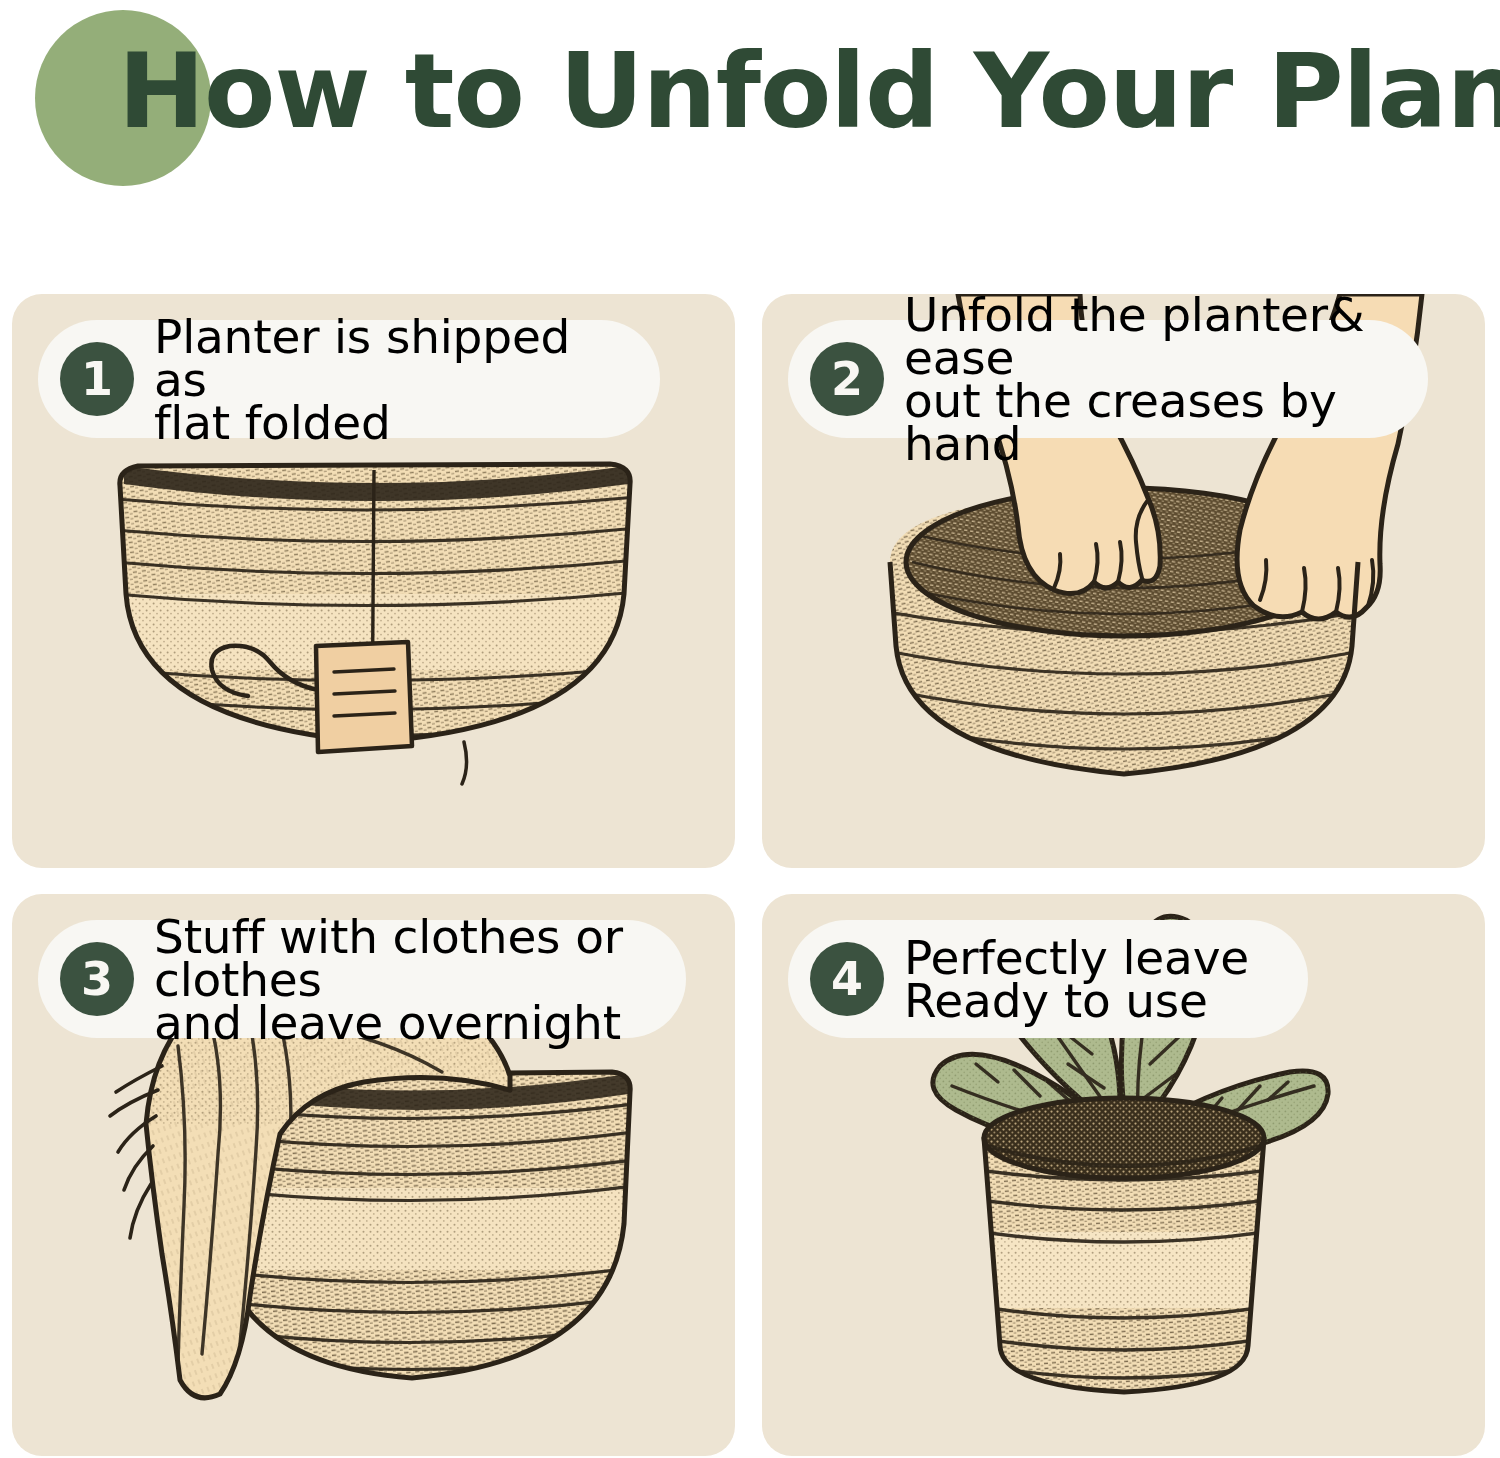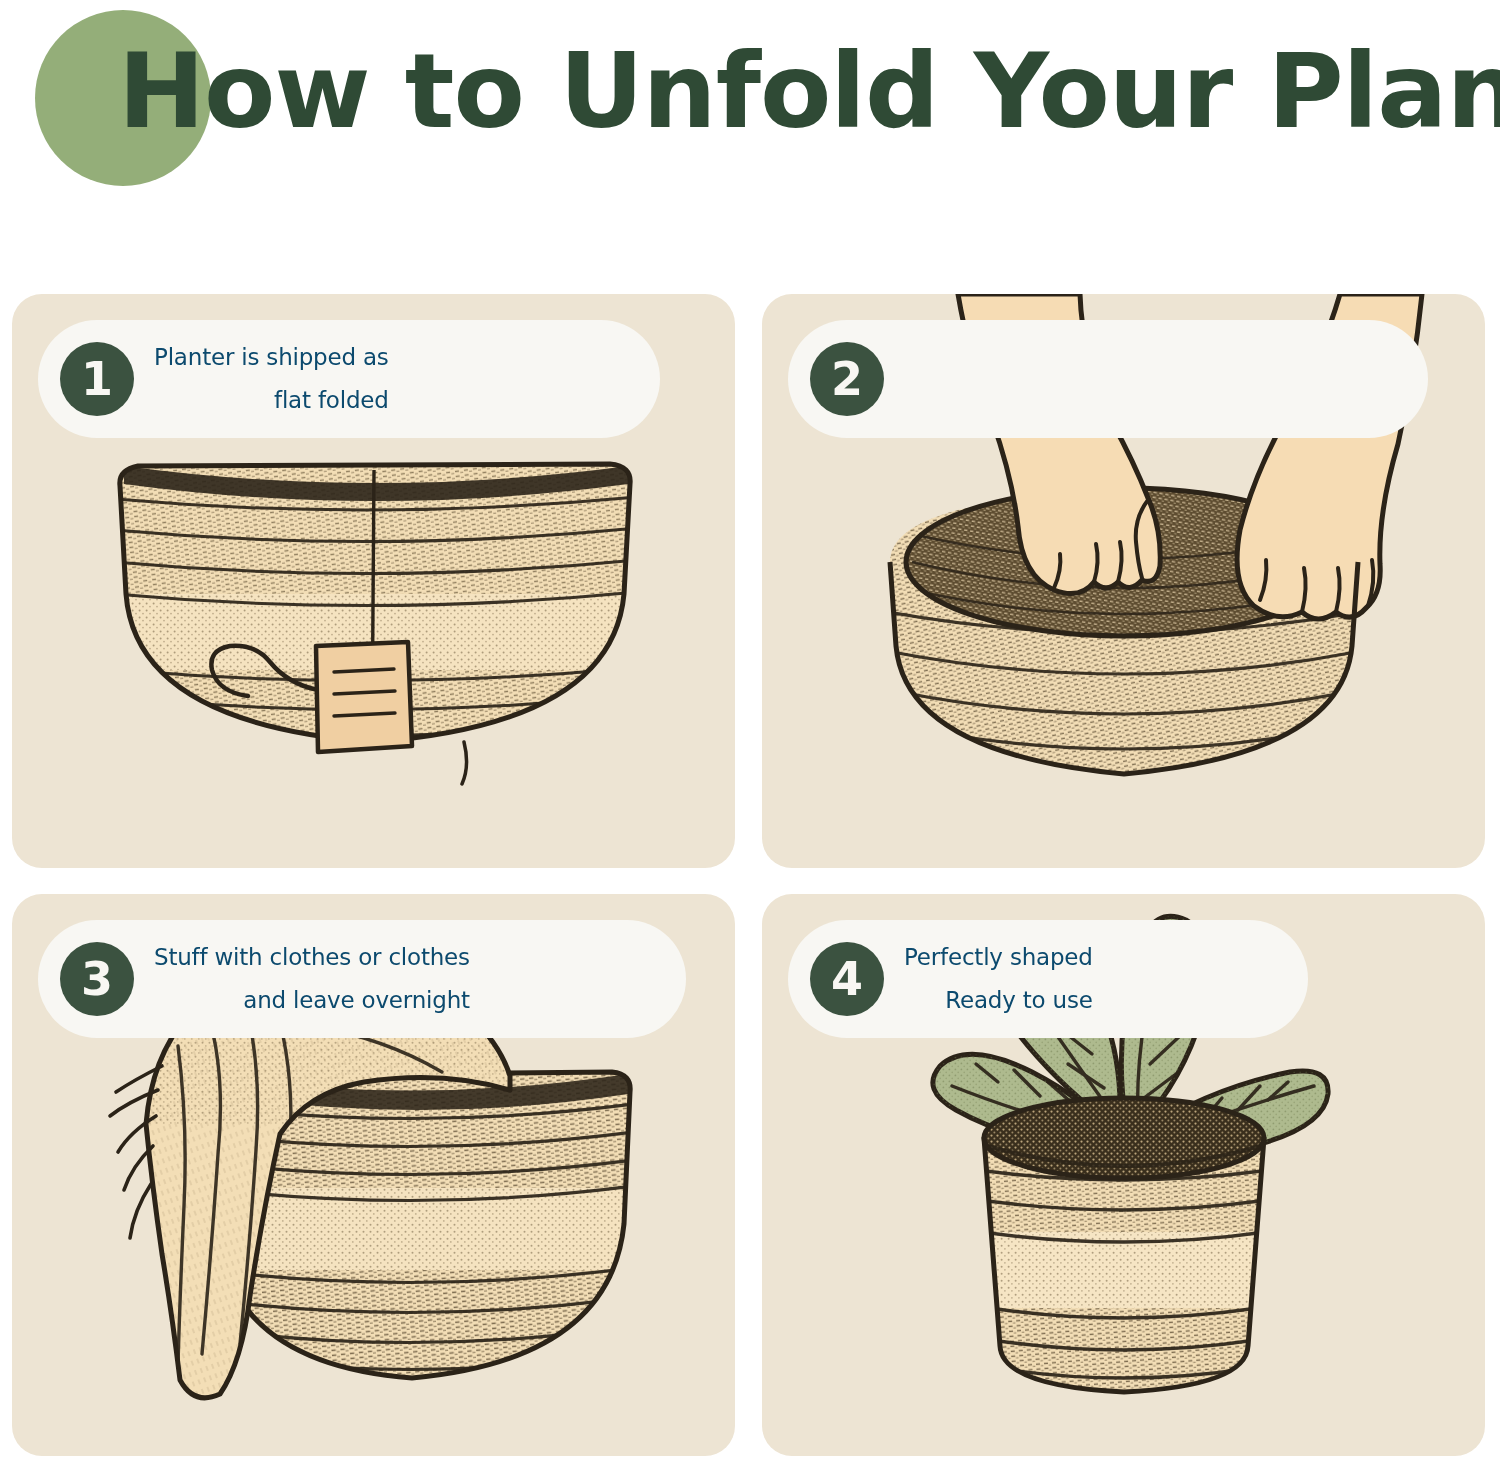--- a/index.html
+++ b/index.html
@@ -62,27 +62,26 @@
     border-radius:50%;
     background:#3b5240;
     color:#f8f7f3;
     font-size:46px;
     font-weight:600;
     display:flex;align-items:center;justify-content:center;
     line-height:1;
     margin-right:20px;
   }
   .pill-text{
-    font-size:23px;
+    font-size:47px;
     line-height:43px;
-    color:#0c4a6e;
+    color:#000000;
     font-weight:400;
     white-space:pre-line;
     letter-spacing:-0.2px;
-    text-align:right;
   }
   
   .illus{
     position:absolute;left:0;top:0;width:100%;height:100%;
     z-index:1;
   }
   .illus svg{display:block;width:100%;height:100%;}
 </style>
 </head>
 <body>
@@ -232,20 +231,22 @@
             <path d="M606 312 Q614 288 610 266"></path>
           </g>
         </g>
 
         <path d="M128 268 L134 352 Q144 460 362 480 Q580 460 590 352 L596 268" fill="none" stroke="#2b2318" stroke-width="5" stroke-linejoin="round"></path>
       </svg>
     </div>
 
     <div class="pill" style="width:640px">
       <div class="badge">2</div>
+      <div class="pill-text">Unfold the planter&amp; ease
+out the creases by hand</div>
     </div>
   </div>
 
   <div class="card">
     <div class="illus">
       <svg viewBox="0 0 723 562" preserveAspectRatio="xMidYMid meet">
         <defs>
           <pattern id="weave3" width="9" height="5" patternUnits="userSpaceOnUse" patternTransform="rotate(-6)">
             <path d="M0 2.4 h4.4" stroke="#55452c" stroke-width="1.6" opacity=".8"></path>
             <path d="M5 4.3 h3" stroke="#55452c" stroke-width="1.3" opacity=".6"></path>
@@ -431,18 +432,18 @@
           <rect x="220" y="204" width="284" height="84" fill="url(#soil4)"></rect>
         </g>
         <ellipse cx="362" cy="244" rx="140" ry="40" fill="none" stroke="#2b2318" stroke-width="5"></ellipse>
 
         <path d="M226 252 Q362 292 498 252" fill="none" stroke="#2b2318" stroke-width="4" opacity=".85"></path>
       </svg>
     </div>
 
     <div class="pill" style="width:520px">
       <div class="badge">4</div>
-      <div class="pill-text">Perfectly shaped
+      <div class="pill-text">Perfectly leave
 Ready to use</div>
     </div>
   </div>
 
 </div>
 
 </body></html>

